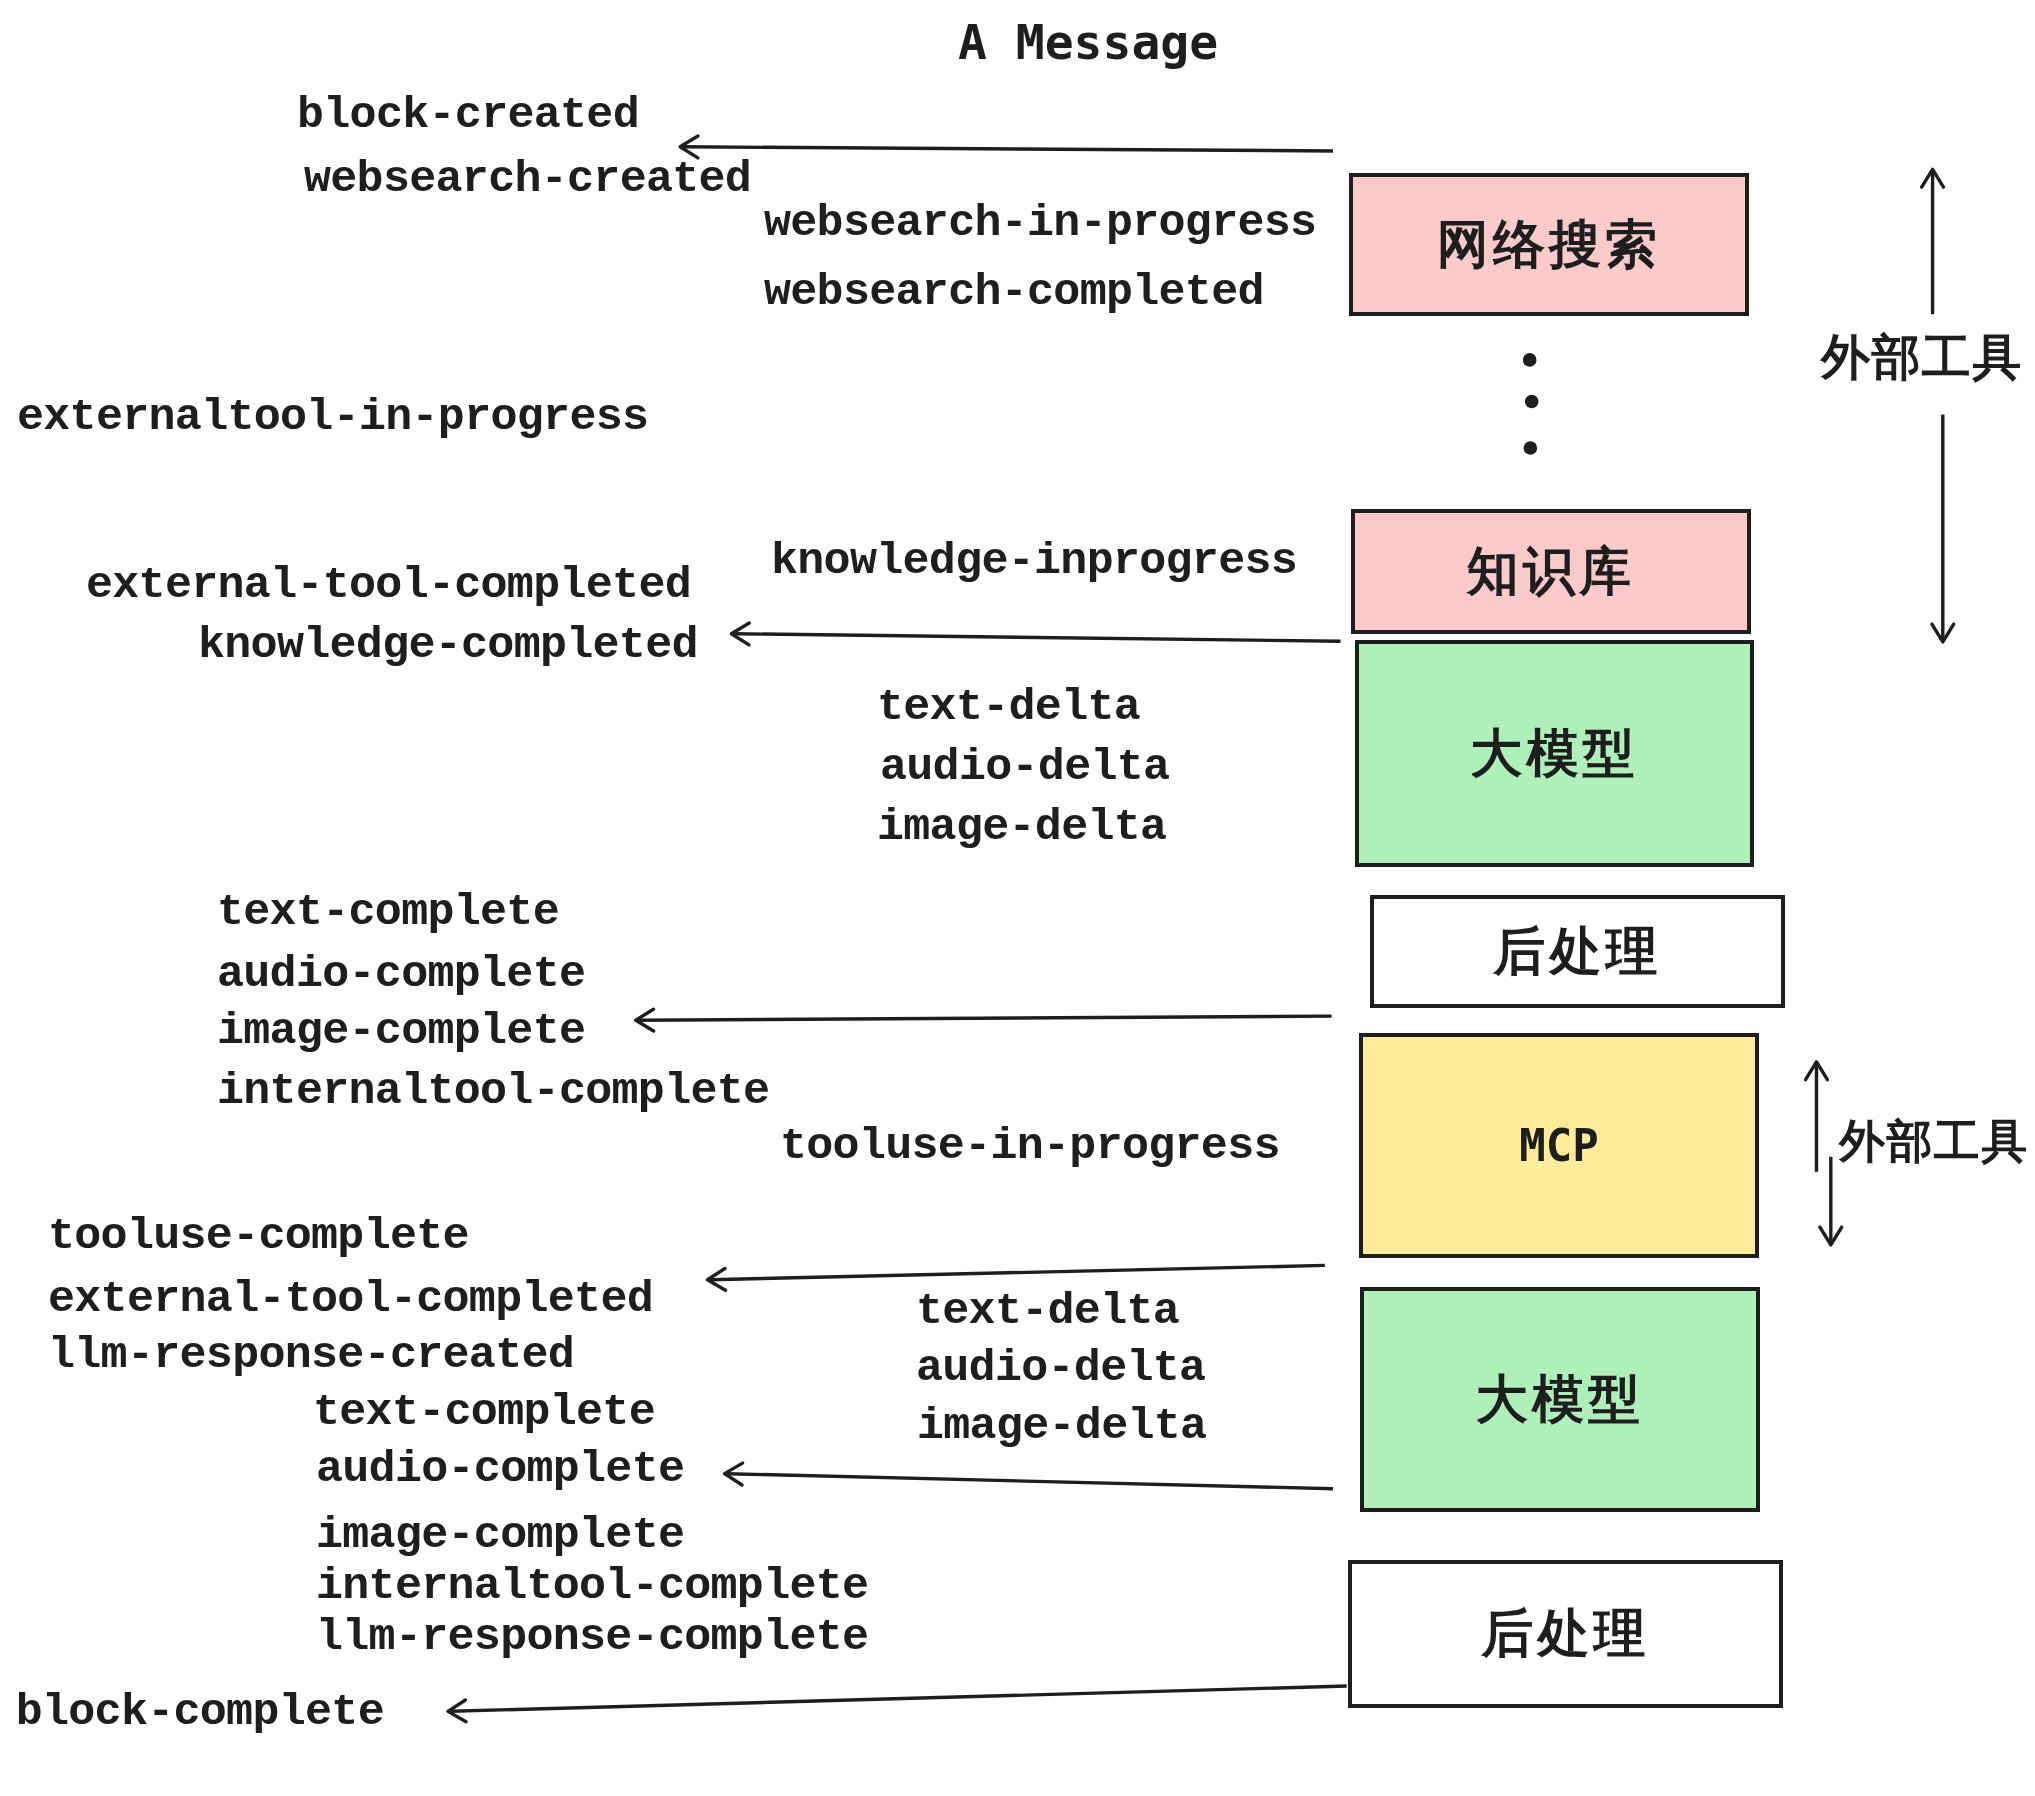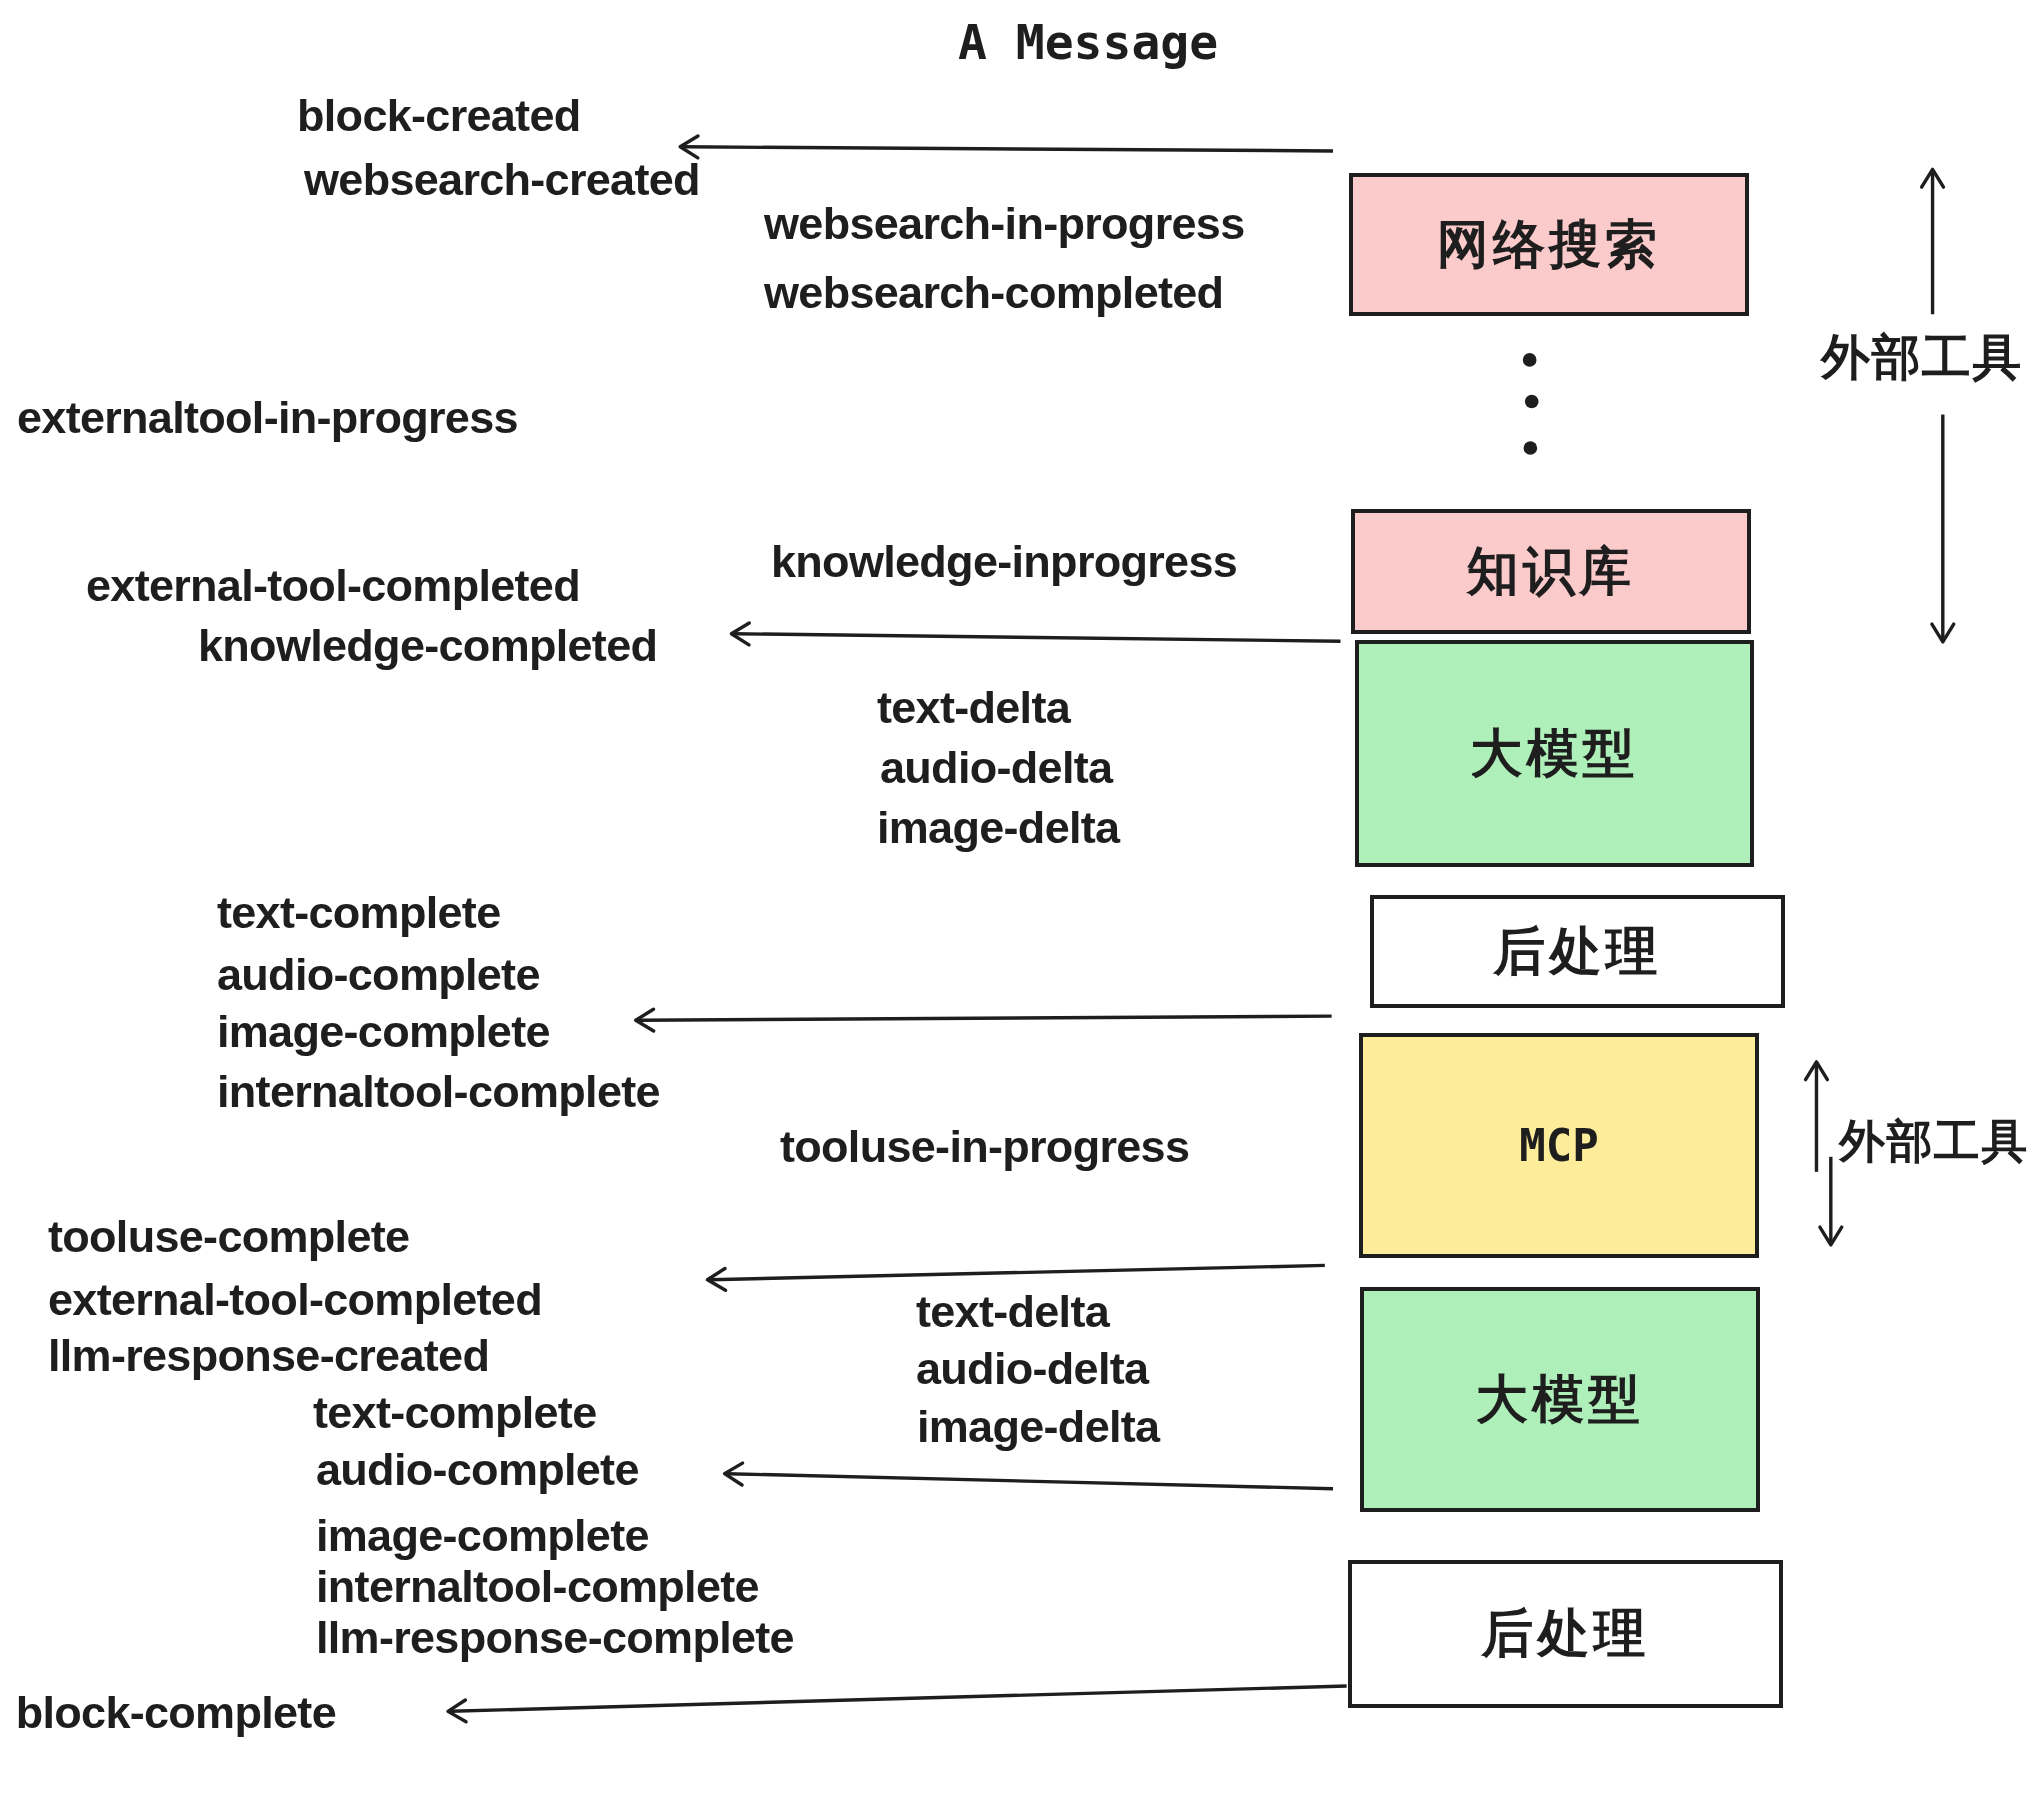--- a/index.html
+++ b/index.html
@@ -4,21 +4,21 @@
 <style>
   html,body{margin:0;padding:0;}
   body{
     width:2035px;height:1796px;position:relative;background:#ffffff;
     font-family:"DejaVu Sans Mono", monospace;color:#1e1e1e;overflow:hidden;
   }
   .stage{position:absolute;inset:0;width:2035px;height:1276px;}
   
   .evt{
     position:absolute;white-space:nowrap;
-    font-family:Liberation Sans, sans-serif;
+    font-family:Liberation Mono, monospace;
     font-weight:bold;font-size:45px;line-height:1;
     transform:translateY(-50%);letter-spacing:-0.7px;color:#1e1e1e;
   }
   .title{
     position:absolute;white-space:nowrap;
     font-family:"DejaVu Sans Mono", monospace;
     font-weight:bold;font-size:48px;line-height:1;
     transform:translateY(-50%);color:#1e1e1e;
   }
   

